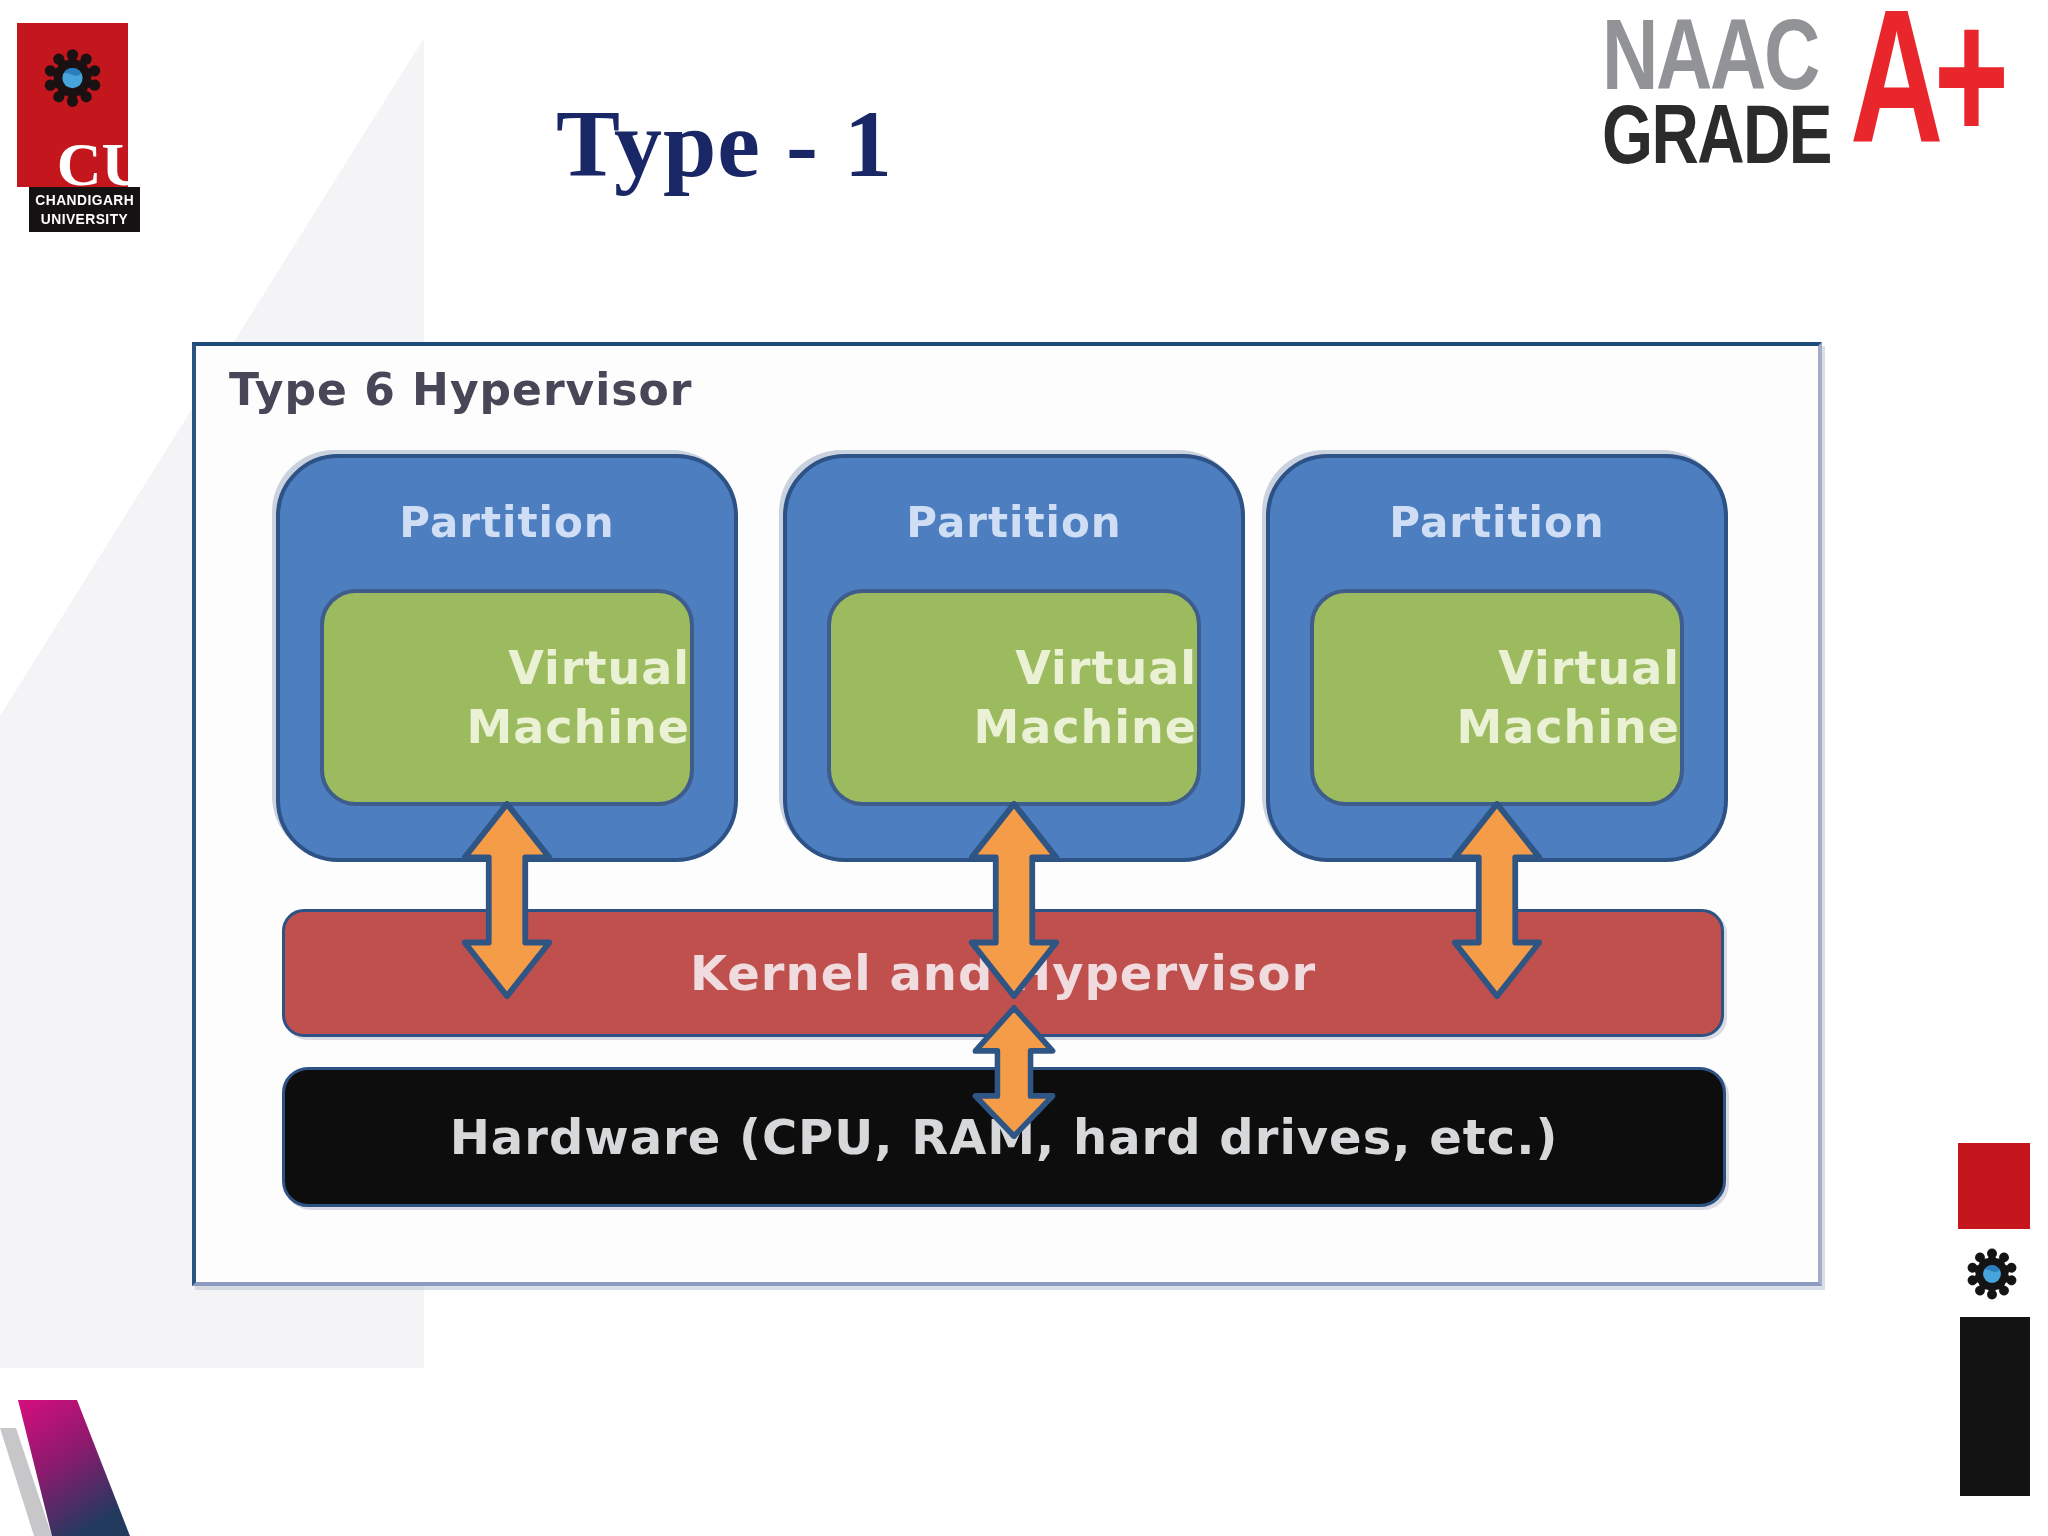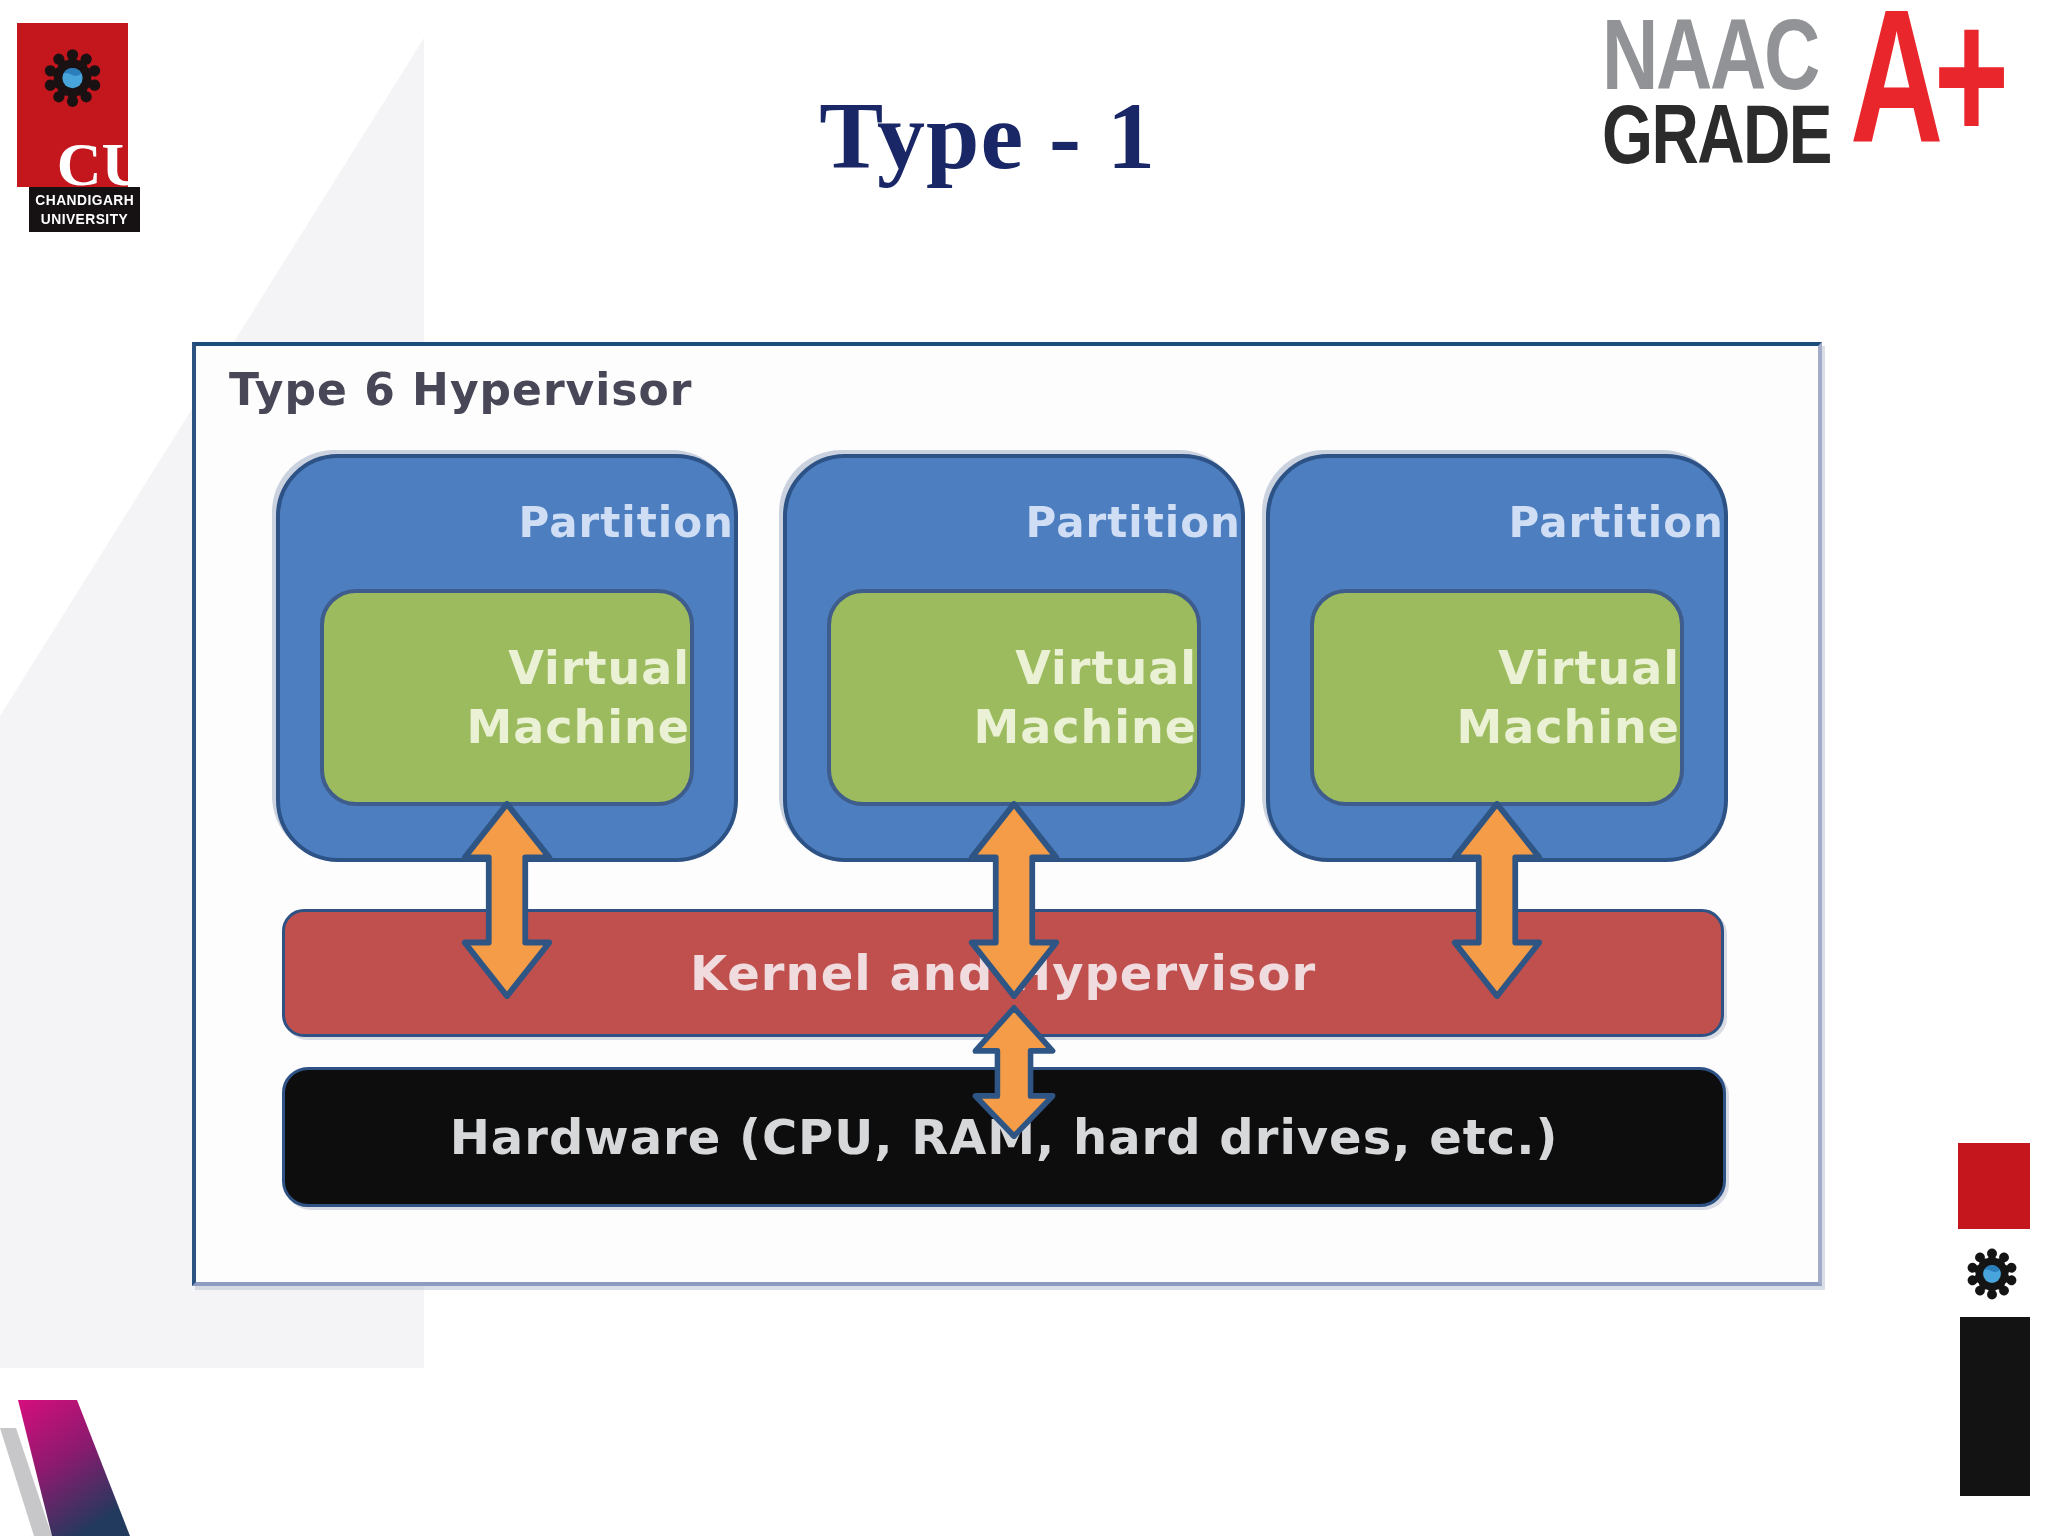--- a/index.html
+++ b/index.html
@@ -24,21 +24,21 @@
   .cu-black{
     position:absolute;left:12px;top:164px;width:111px;height:45px;background:#161214;
     display:flex;flex-direction:column;justify-content:center;align-items:center;
   }
   .cu-black span{
     color:#ffffff;font-size:15px;font-weight:bold;line-height:1.25;
     transform:scaleX(0.92);white-space:nowrap;letter-spacing:0.5px;
   }
   
   .page-title{
-    position:absolute;left:556px;top:80px;width:600px;text-align:right;
+    position:absolute;left:556px;top:88px;width:600px;text-align:left;
     font-family:"Liberation Serif",serif;font-weight:bold;font-size:96px;
     color:#1a2766;letter-spacing:1px;
   }
   
   .naac{position:absolute;left:1602px;top:8px;width:440px;height:190px;}
   .naac-word{
     font-weight:bold;color:#919396;font-size:100px;line-height:0.92;
     transform:scaleX(0.78);transform-origin:left top;letter-spacing:-3px;white-space:nowrap;
   }
   .grade-word{
@@ -63,21 +63,21 @@
     font-family:"DejaVu Sans",sans-serif;font-weight:bold;font-size:44px;
     color:#474757;letter-spacing:1px;
   }
   .partition{
     position:absolute;top:108px;width:462px;height:408px;
     background:#4c7ec0;border:4px solid #2d5286;border-radius:62px;
     box-sizing:border-box;
     box-shadow:-4px -4px 0 rgba(162,174,196,0.55);
   }
   .partition-label{
-    margin-top:40px;text-align:right;
+    margin-top:40px;text-align:center;
     font-family:"DejaVu Sans",sans-serif;font-weight:bold;font-size:42px;
     color:#cfdef4;letter-spacing:1px;
   }
   .vm{
     position:absolute;left:40px;top:131px;width:374px;height:217px;
     background:#9cbb5e;border:4px solid #3e5c8c;border-radius:36px;
     box-sizing:border-box;
     display:flex;flex-direction:column;justify-content:center;align-items:flex-end;
   }
   .vm span{

